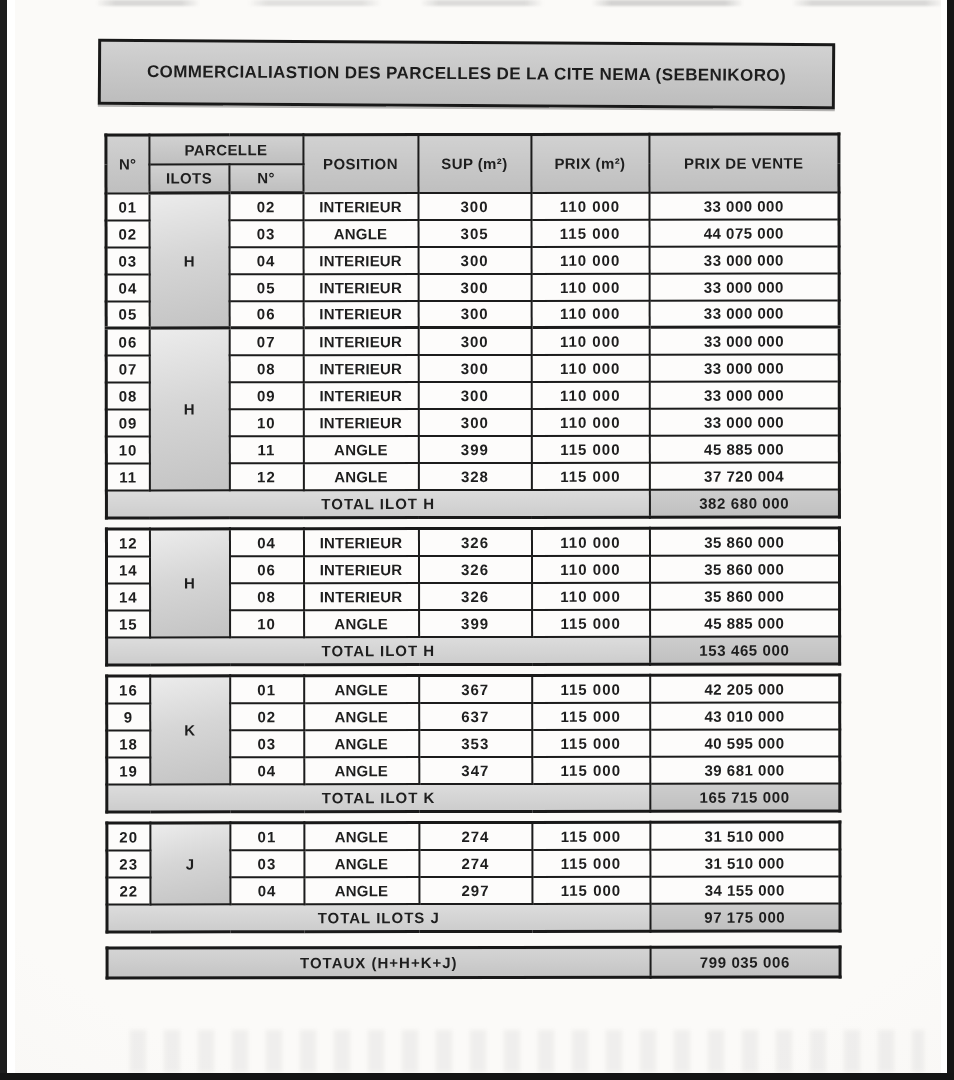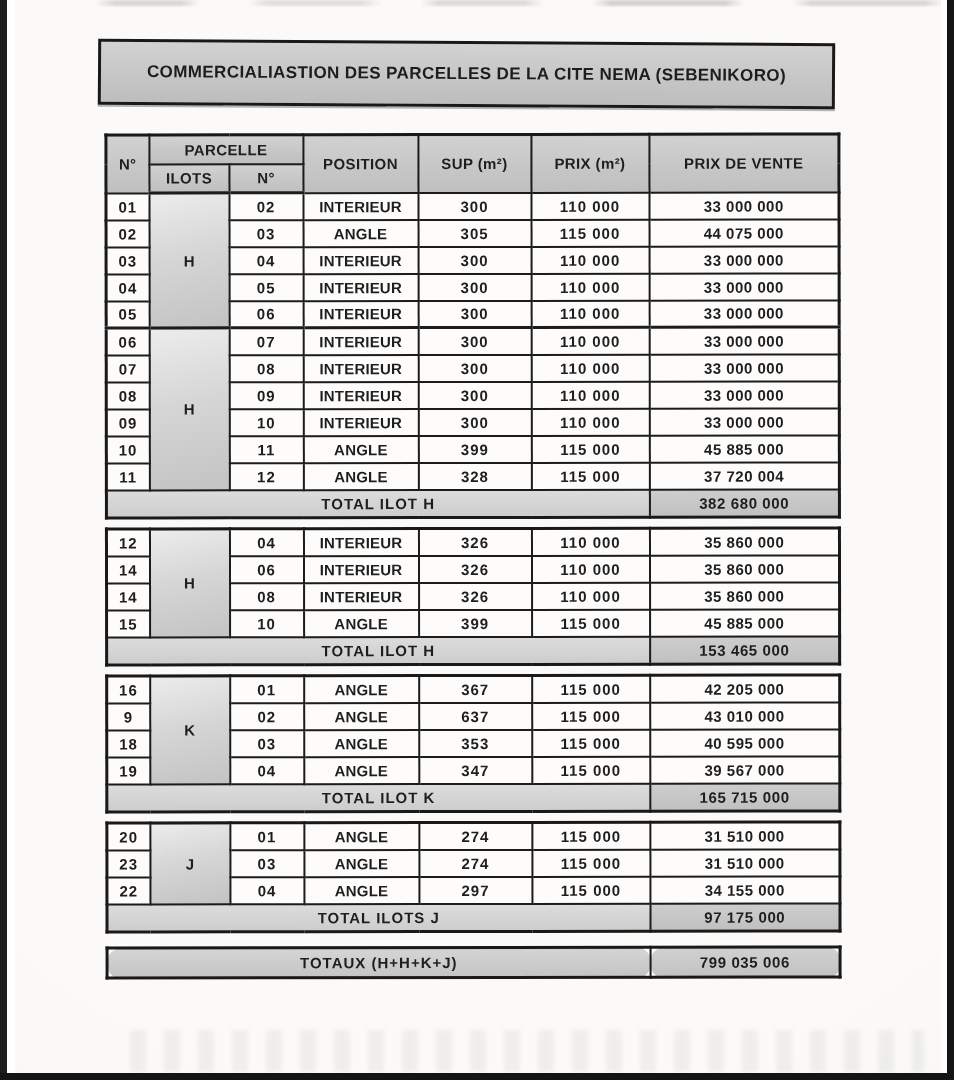--- a/index.html
+++ b/index.html
@@ -76,21 +76,21 @@
     background:linear-gradient(180deg,#dcdcdc,#cdcdcd);
     font-size:16px; letter-spacing:1px;
   }
   .c-total-value {
     background:linear-gradient(180deg,#cdcdcd,#c0c0c0);
     font-size:16px; letter-spacing:.6px;
   }
 
   
   table.grand { margin-top:13px; border-width:3px; }
-  table.grand td { height:30px;border-radius:13px; }
+  table.grand td { height:30px; }
   .gt-label {
     background:linear-gradient(180deg,#d4d4d4,#c5c5c5);
     font-size:16px; letter-spacing:1px;
   }
   .gt-value {
     background:linear-gradient(180deg,#d0d0d0,#c2c2c2);
     font-size:16px; letter-spacing:.6px;
   }
 </style>
 </head>
@@ -317,21 +317,21 @@
             <td class="c-sup">353</td>
             <td class="c-prix">115 000</td>
             <td class="c-vente">40 595 000</td>
           </tr>
           <tr>
             <td class="c-no">19</td>
             <td class="c-pno">04</td>
             <td class="c-pos">ANGLE</td>
             <td class="c-sup">347</td>
             <td class="c-prix">115 000</td>
-            <td class="c-vente">39 567 000</td>
+            <td class="c-vente">39 681 000</td>
           </tr>
           <tr class="total-row">
             <td class="c-total-label" colspan="6">TOTAL ILOT K</td>
             <td class="c-total-value">165 715 000</td>
           </tr>
         </tbody>
       </table>
       <table class="sheet">
         <colgroup>
           <col style="width: 43px;">

